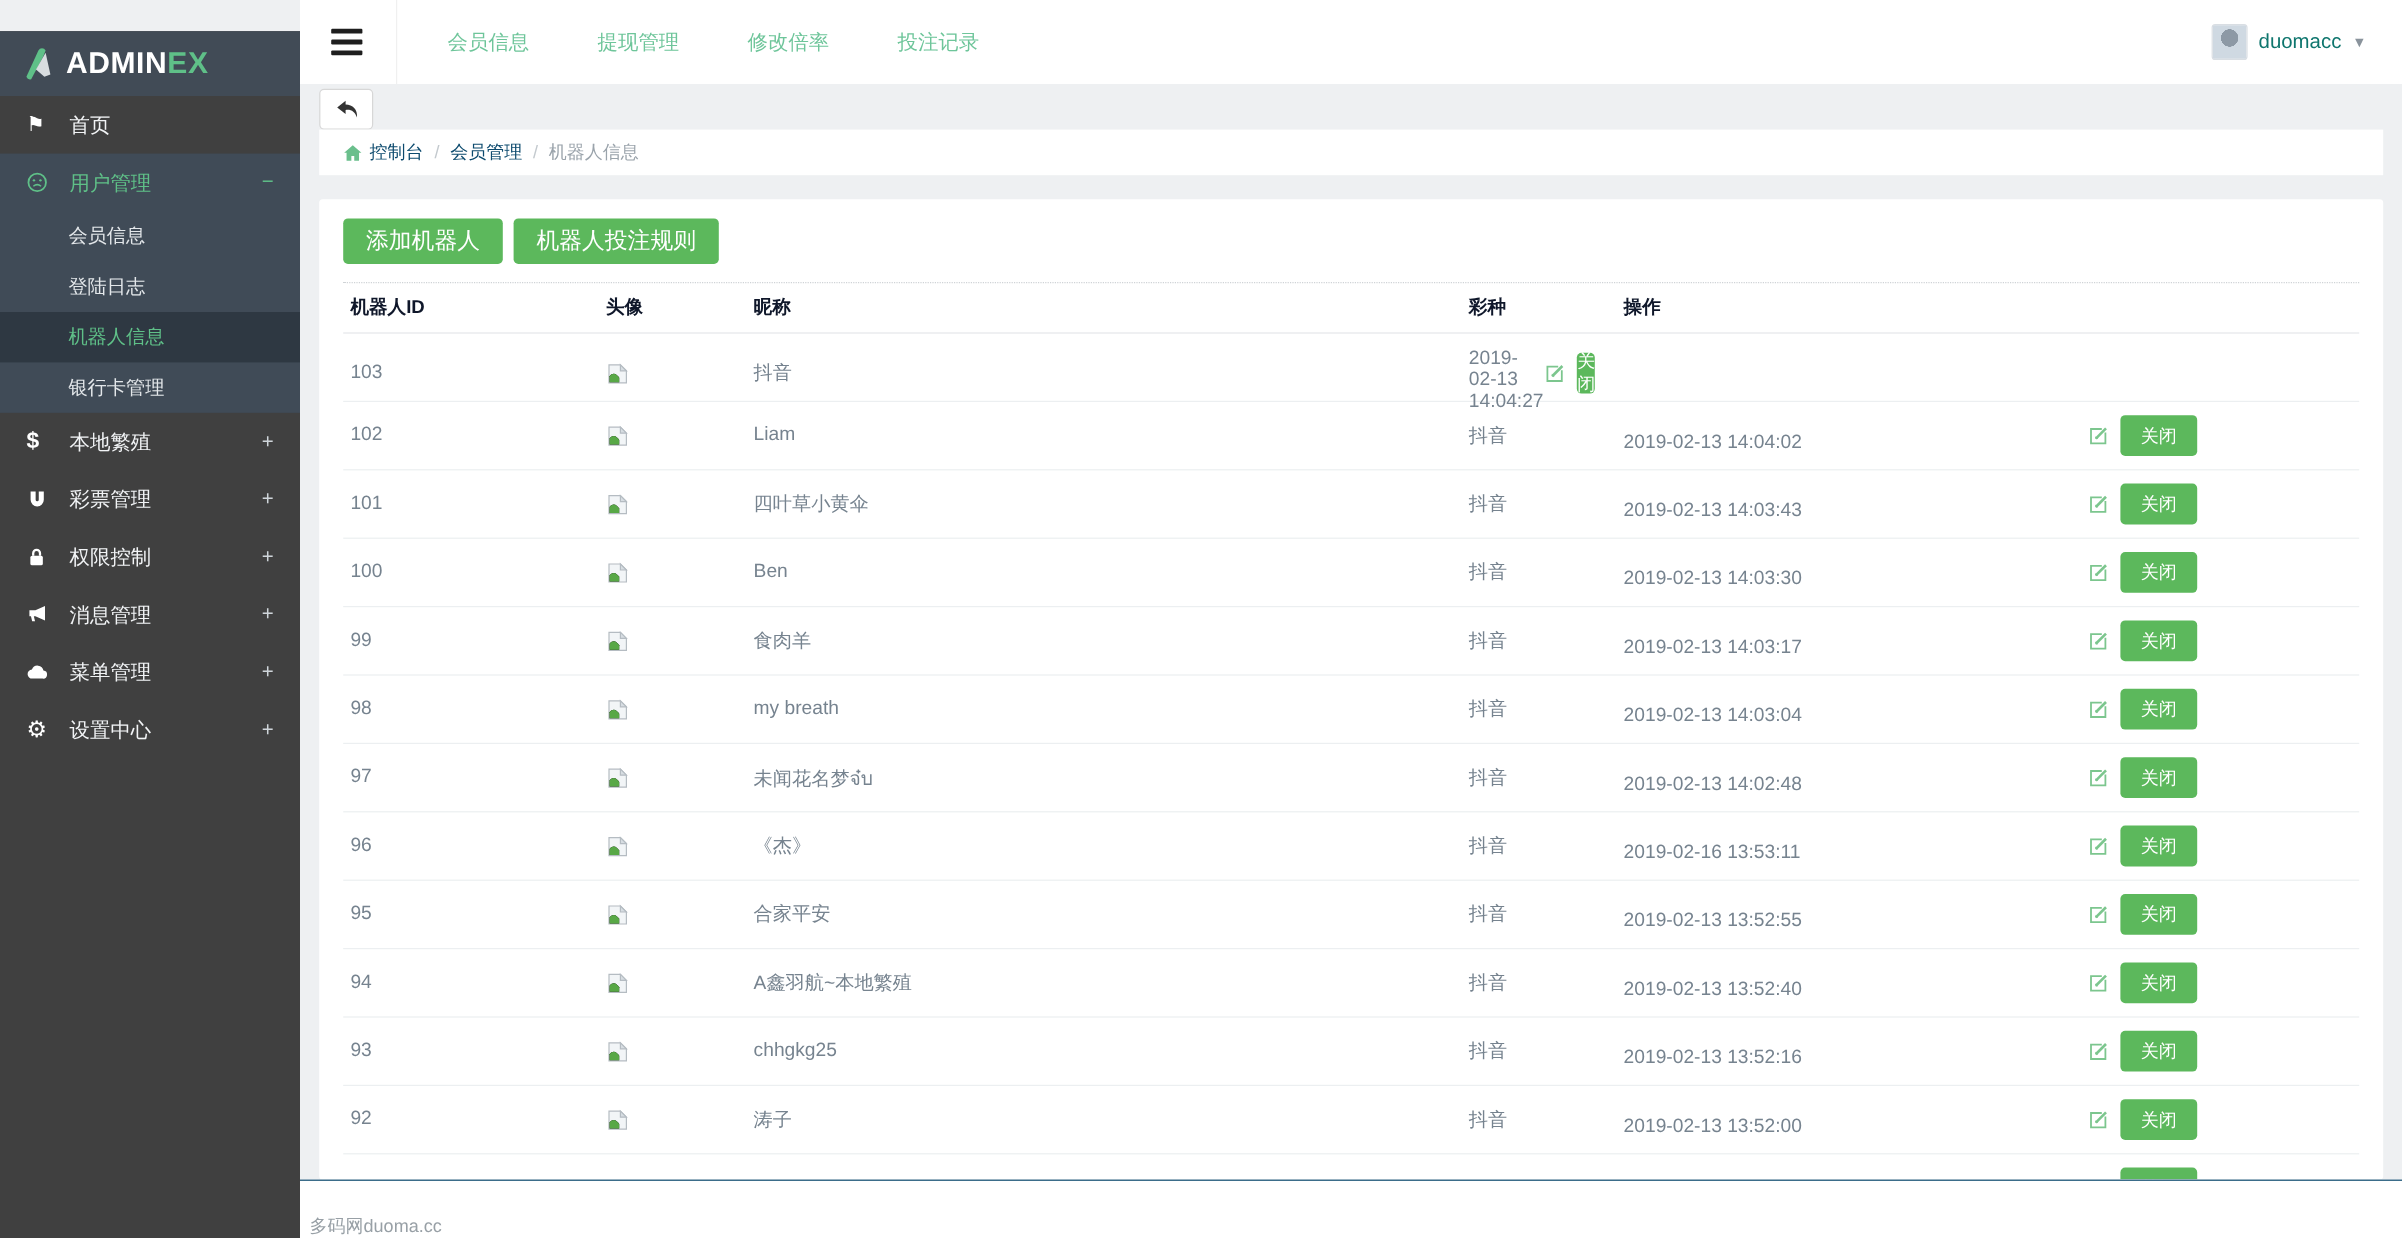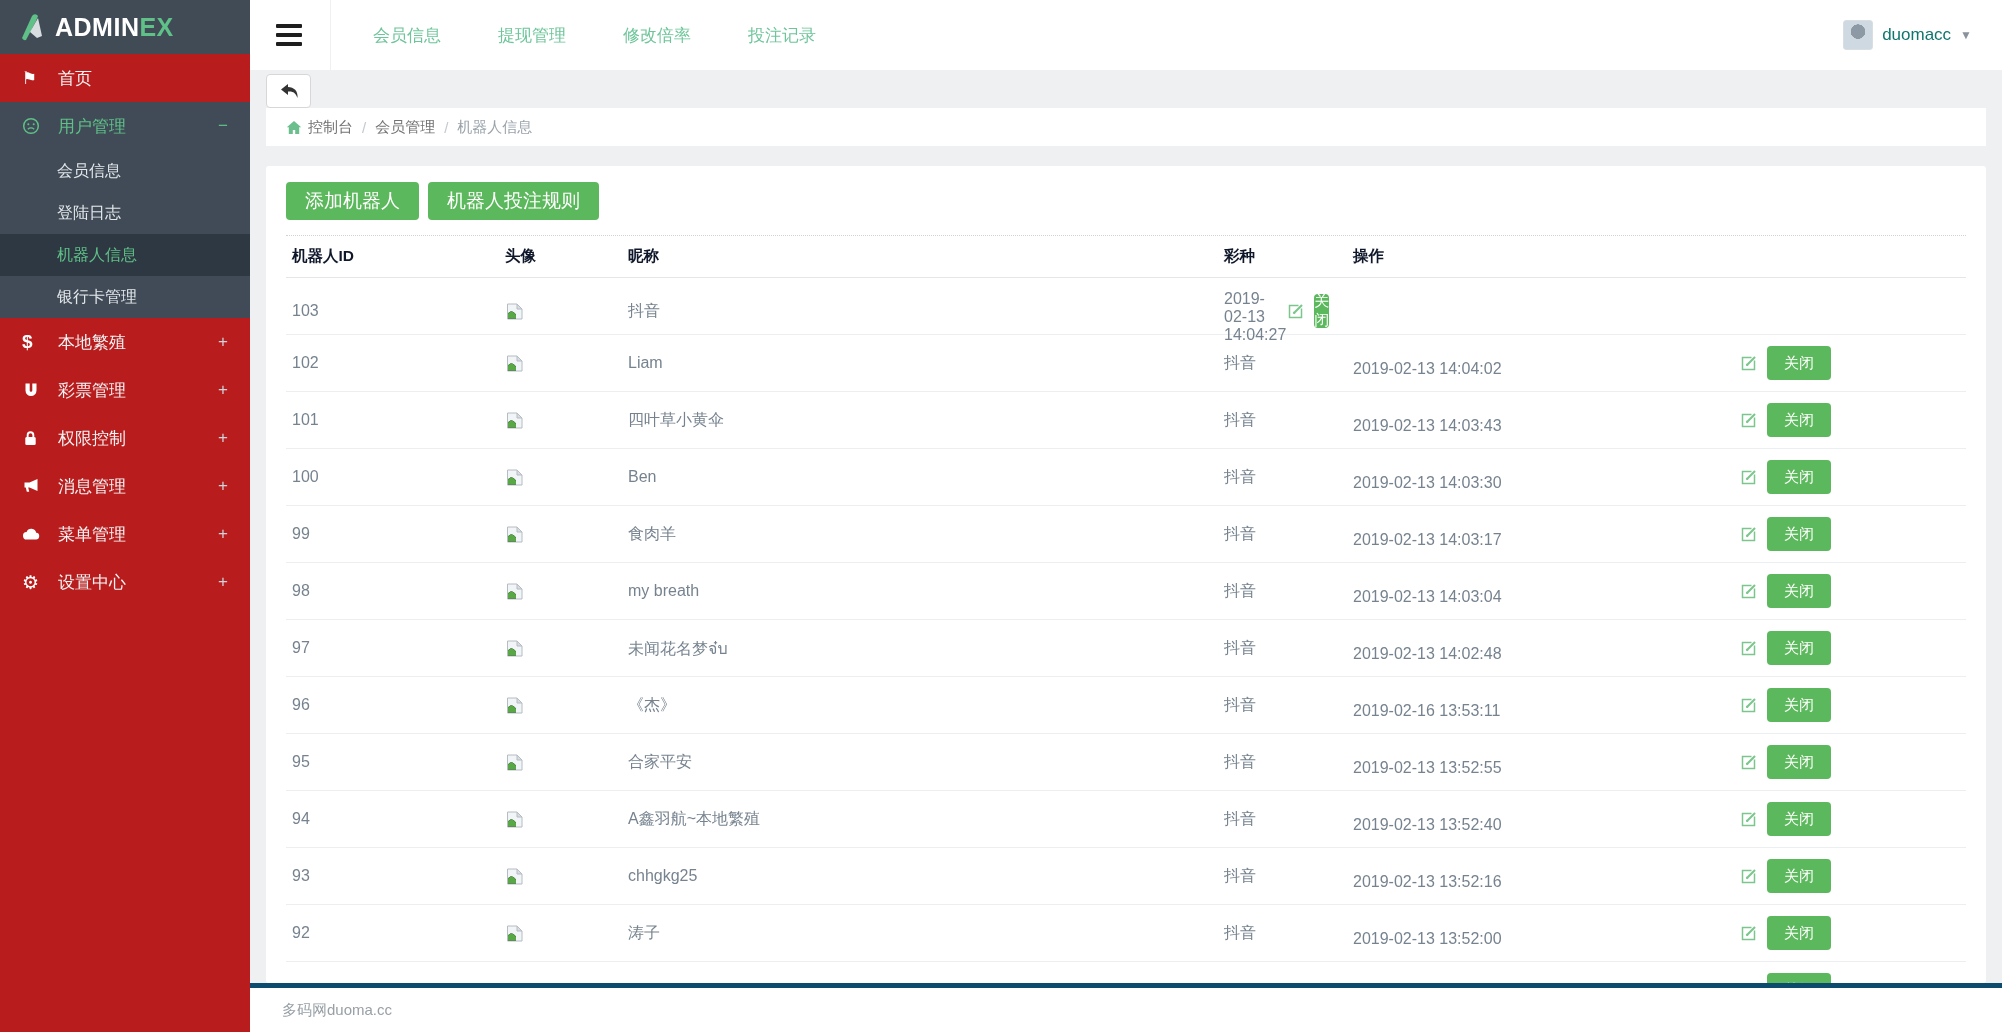--- a/index.html
+++ b/index.html
@@ -1,21 +1,21 @@
 <!DOCTYPE html>
 <html><head>
 <meta charset="utf-8">
 <style>
   * { margin:0; padding:0; box-sizing:border-box; }
   html,body { width:2002px; height:1032px; overflow:hidden; }
   body { font-family:"Liberation Sans","DejaVu Sans",sans-serif; background:#eef0f2; color:#76838f; }
   .app { display:flex; width:2002px; height:1032px; }
 
   
-  .sidebar { width:250px; flex-shrink:0; background:#b91c1c; display:flex; flex-direction:column; }
+  .sidebar { width:250px; flex-shrink:0; background:#404040; display:flex; flex-direction:column;margin-top:26px; }
   .logo { height:54px; background:#414b56; display:flex; align-items:center; padding-left:16px; gap:9px; }
   .logo-mark { width:30px; height:30px; }
   .logo-text { font-size:25px; font-weight:bold; color:#fff; letter-spacing:.5px; }
   .logo-text .accent { color:#5fc088; }
   .nav-item { height:48px; display:flex; align-items:center; padding:0 22px; font-size:17px; color:#f2f4f6; cursor:pointer; }
   .nav-item .ic { width:36px; display:flex; align-items:center; font-size:17px; color:#fff; }
   .nav-item .toggle { margin-left:auto; font-size:17px; color:#cfd5da; }
   .group { background:#404b57; }
   .group > .nav-item { color:#5fc088; }
   .group > .nav-item .toggle { color:#5fc088; }
@@ -35,41 +35,41 @@
             background: radial-gradient(circle at 50% 38%, #8d99a5 0 32%, #cfd9e2 33% 100%);
             border:1px solid #d9dee3; }
   .user-name { font-size:17px; color:#0f766e;text-align:right; }
   .caret { font-size:12px; color:#8a939c; }
 
   .content { flex:1; background:#eef0f2; padding:0 16px; overflow:hidden; }
   .back-tab { margin-top:4px; width:45px; height:34px; background:#fff; border:1px solid #d7d7d7; border-radius:4px;
               display:flex; align-items:center; justify-content:center; cursor:pointer; }
   .breadcrumb { height:38px; background:#fff; display:flex; align-items:center; gap:9px; padding:0 20px;
                 font-size:15px; color:#9aa3ab; }
-  .breadcrumb .crumb-link { color:#737373; cursor:pointer; display:flex; align-items:center; gap:6px; }
+  .breadcrumb .crumb-link { color:#0c4a6e; cursor:pointer; display:flex; align-items:center; gap:6px; }
   .breadcrumb .sep { color:#c3c9ce; }
 
   .card { background:#fff; border-radius:3px; margin-top:20px; height:817px; overflow:hidden; padding:16px 20px 0; }
   .toolbar { display:flex; gap:9px; }
   .btn { height:38px; padding:0 19px; border:none; border-radius:4px; background:#5cb85c; color:#fff;
          font-size:19px; font-family:inherit; display:flex; align-items:center; cursor:pointer; }
   .dotted { border-top:1px dotted #cfd3d6; margin-top:15px; }
 
   .thead, .trow { display:grid; grid-template-columns:213px 123px 596px 129px auto; align-items:center; }
   .thead { height:42px; font-size:15.5px; font-weight:bold; color:#0f172a; border-bottom:1px solid #e4e7ea; padding-left:6px; }
   .trow { height:57px; font-size:16px; color:#76838f; border-bottom:1px solid #eceff1; padding-left:6px; }
   .cell-avatar { display:flex; align-items:center; }
   .cell-action { display:flex; align-items:center; padding-right:135px; }
   .cell-action .time { color:#76838f;margin-top:12px; }
   .edit-btn { margin-left:auto; margin-right:9px; cursor:pointer; display:flex; }
   .close-btn { width:64px; height:34px; background:#5cb85c; border:none; border-radius:4px; color:#fff;
                font-size:15px; font-family:inherit; display:flex; align-items:center; justify-content:center; cursor:pointer; }
 
-  .footer { height:49px; background:#fff; border-top:5px solid #0c4a6e; display:flex; align-items:center;
-            padding-left:32px; font-size:15px; color:#98a0a6; flex-shrink:0; }
+  .footer { height:49px; background:#fff; border-top:1px solid #0c4a6e; display:flex; align-items:flex-end;
+            padding-left:8px; font-size:15px; color:#98a0a6; flex-shrink:0; }
 </style>
 </head>
 <body>
 
 <div class="app">
 
   <aside class="sidebar">
     <div class="logo">
       <svg class="logo-mark" viewBox="0 0 30 30">
         <path d="M6 26 L16 4 a3.4 3.4 0 0 1 6 0 L20 9 10 28 a3.4 3.4 0 0 1-4-2z" fill="#5fc088"></path>

